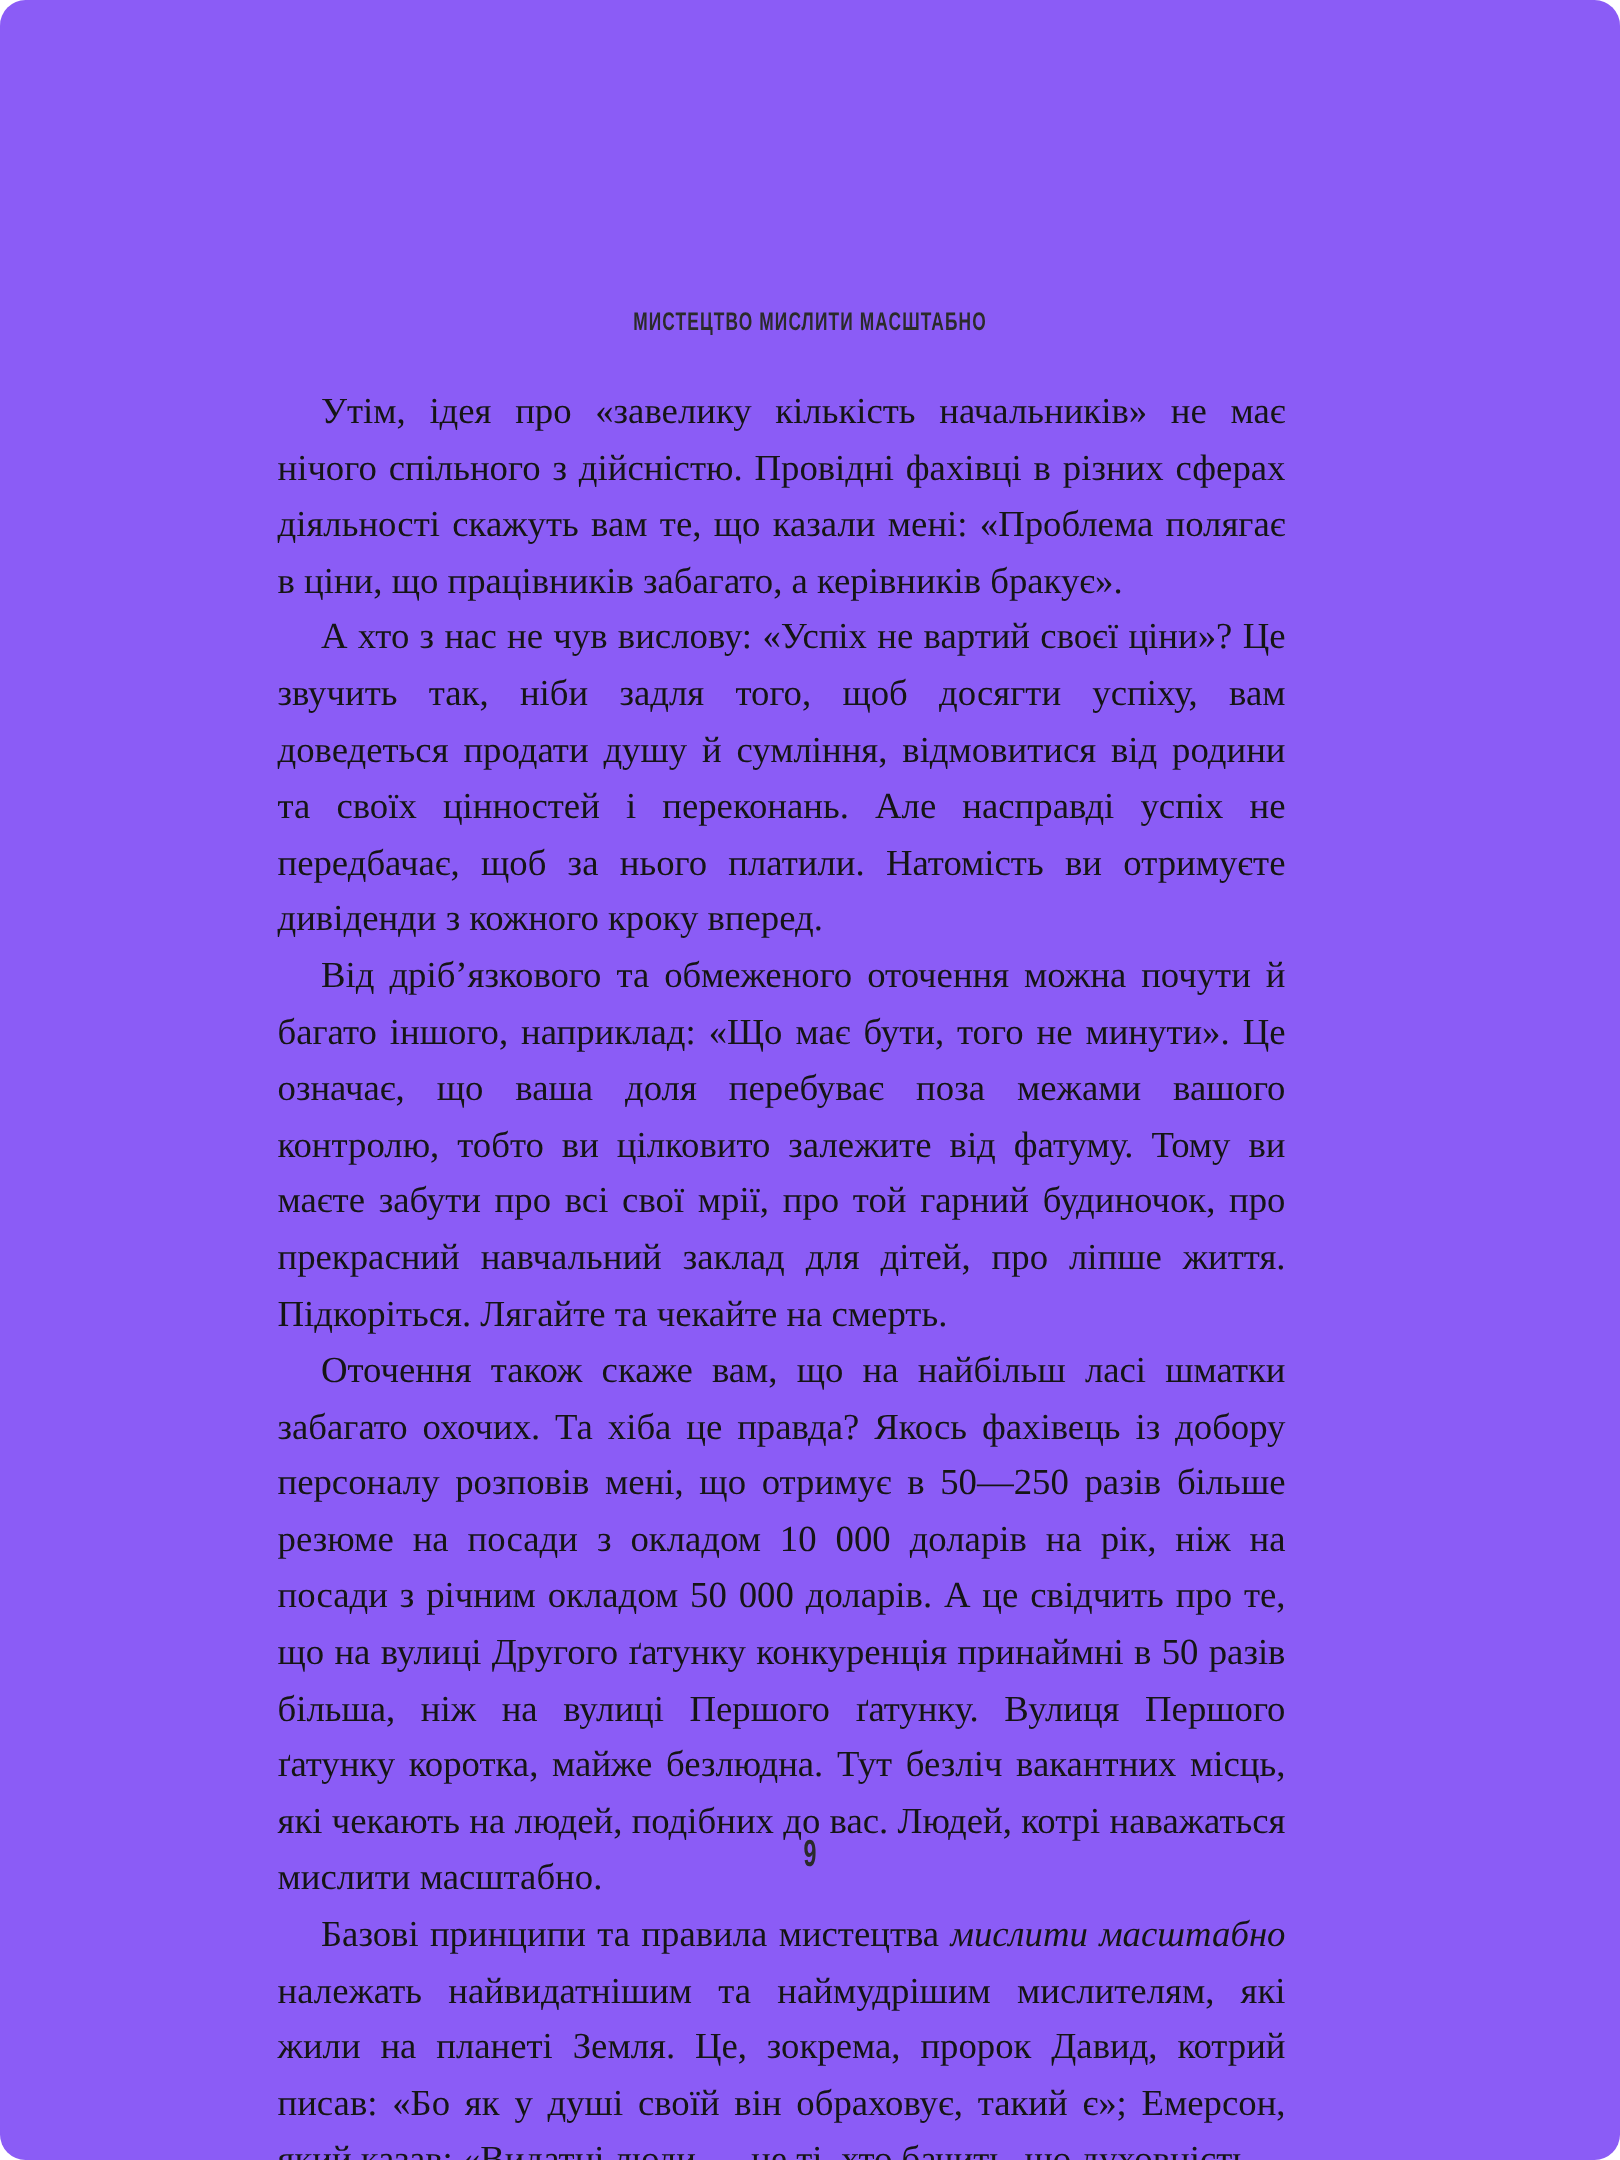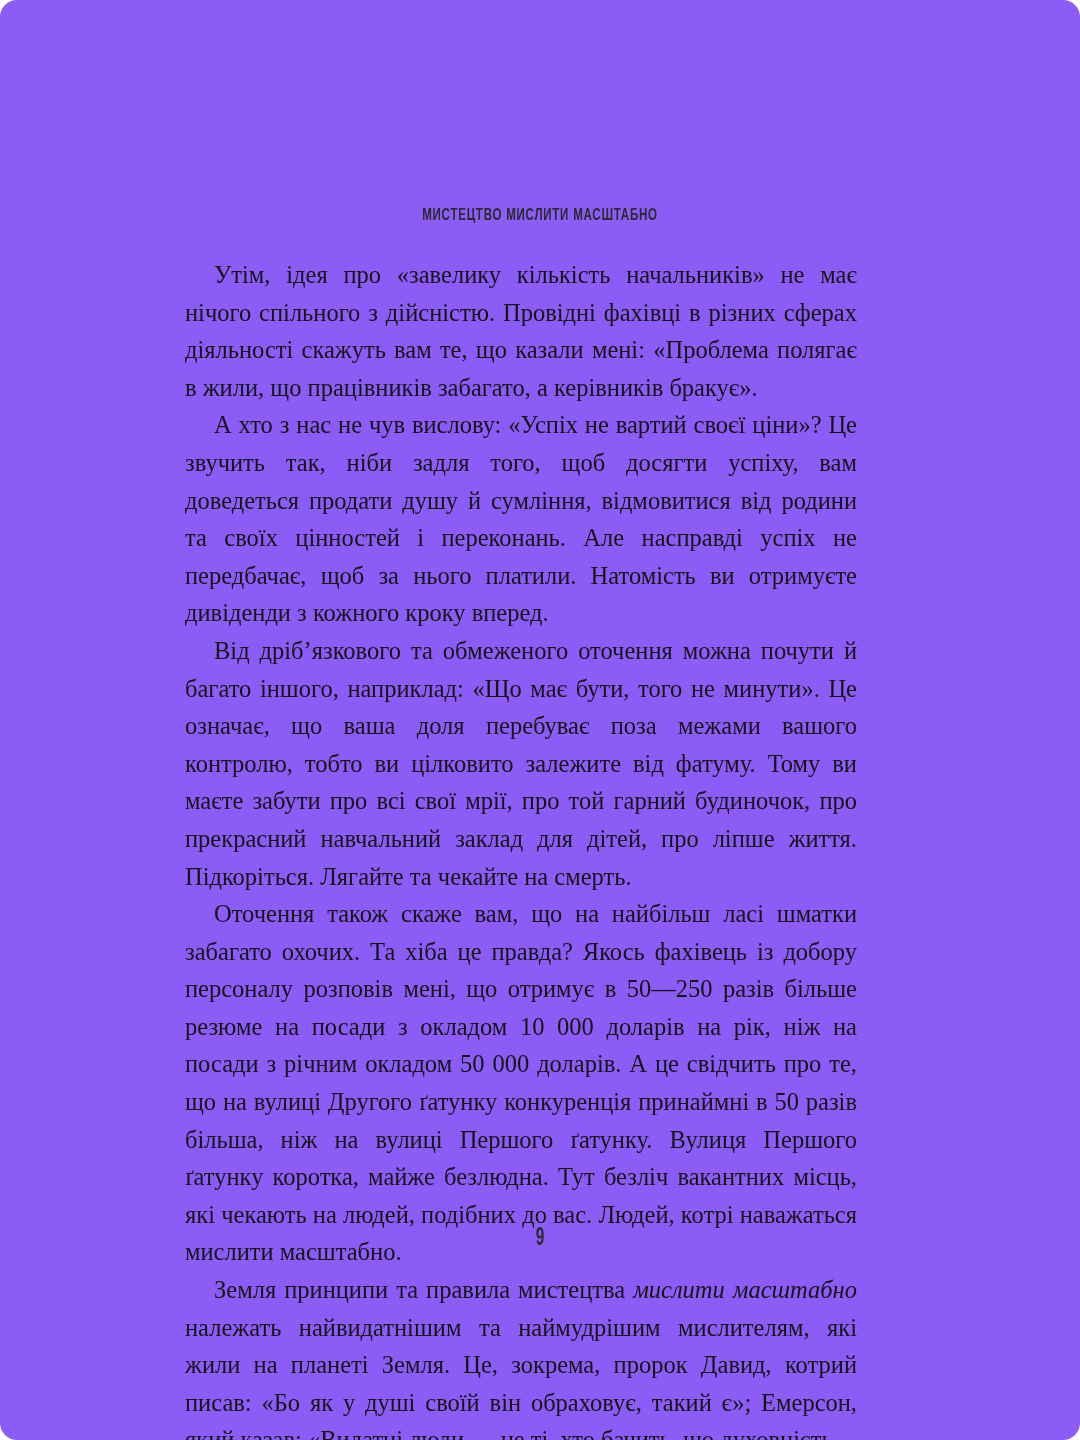--- a/index.html
+++ b/index.html
@@ -74,24 +74,24 @@
   }
 </style>
 </head>
 <body>
 
 <div class="page">
 
   <div class="running-head">МИСТЕЦТВО МИСЛИТИ МАСШТАБНО</div>
 
   <div class="text-block">
-    <p>Утім, ідея про «завелику кількість начальників» не має нічого спільного з дійсністю. Провідні фахівці в різних сферах діяльності скажуть вам те, що казали мені: «Проблема полягає в жили, що працівників забагато, а керівників бракує».</p>
+    <p>Утім, ідея про «завелику кількість начальників» не має нічого спільного з дійсністю. Провідні фахівці в різних сферах діяльності скажуть вам те, що казали мені: «Проблема полягає в ціни, що працівників забагато, а керівників бракує».</p>
     <p>А хто з нас не чув вислову: «Успіх не вартий своєї ціни»? Це звучить так, ніби задля того, щоб досягти успіху, вам доведеться продати душу й сумління, відмовитися від родини та своїх цінностей і переконань. Але насправді успіх не передбачає, щоб за нього платили. Натомість ви отримуєте дивіденди з кожного кроку вперед.</p>
     <p>Від дріб’язкового та обмеженого оточення можна почути й багато іншого, наприклад: «Що має бути, того не минути». Це означає, що ваша доля перебуває поза межами вашого контролю, тобто ви цілковито залежите від фатуму. Тому ви маєте забути про всі свої мрії, про той гарний будиночок, про прекрасний навчальний заклад для дітей, про ліпше життя. Підкоріться. Лягайте та чекайте на смерть.</p>
     <p>Оточення також скаже вам, що на найбільш ласі шматки забагато охочих. Та хіба це правда? Якось фахівець із добору персоналу розповів мені, що отримує в 50—250 разів більше резюме на посади з окладом 10 000 доларів на рік, ніж на посади з річним окладом 50 000 доларів. А це свідчить про те, що на вулиці Другого ґатунку конкуренція принаймні в 50 разів більша, ніж на вулиці Першого ґатунку. Вулиця Першого ґатунку коротка, майже безлюдна. Тут безліч вакантних місць, які чекають на людей, подібних до вас. Людей, котрі наважаться мислити масштабно.</p>
     <p>
-      <span>Земля принципи та правила мистецтва </span><em>мислити масштабно</em><span> належать найвидатнішим та наймудрішим мислителям, які жили на планеті Земля. Це, зокрема, пророк Давид, котрий писав: «Бо як у душі своїй він обраховує, такий є»; Емерсон, який казав: «Видатні люди — це ті, хто бачить, що духовність</span>
+      <span>Базові принципи та правила мистецтва </span><em>мислити масштабно</em><span> належать найвидатнішим та наймудрішим мислителям, які жили на планеті Земля. Це, зокрема, пророк Давид, котрий писав: «Бо як у душі своїй він обраховує, такий є»; Емерсон, який казав: «Видатні люди — це ті, хто бачить, що духовність</span>
     </p>
   </div>
 
   <div class="folio">9</div>
 
 </div>
 
 </body></html>

